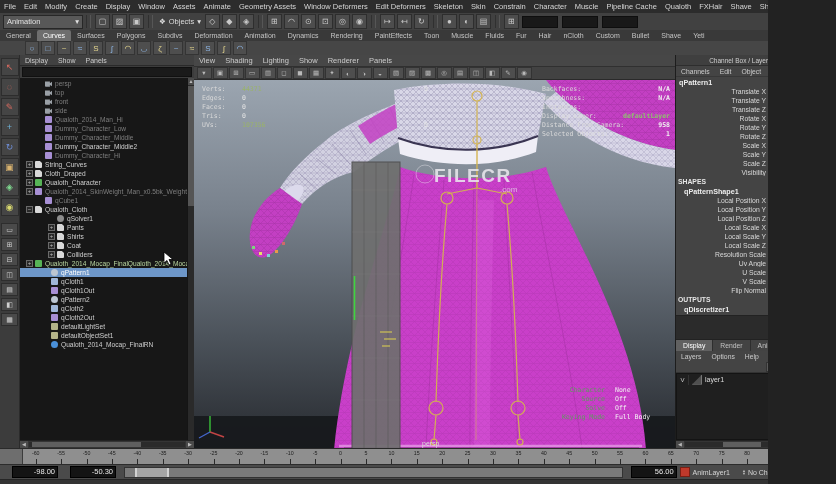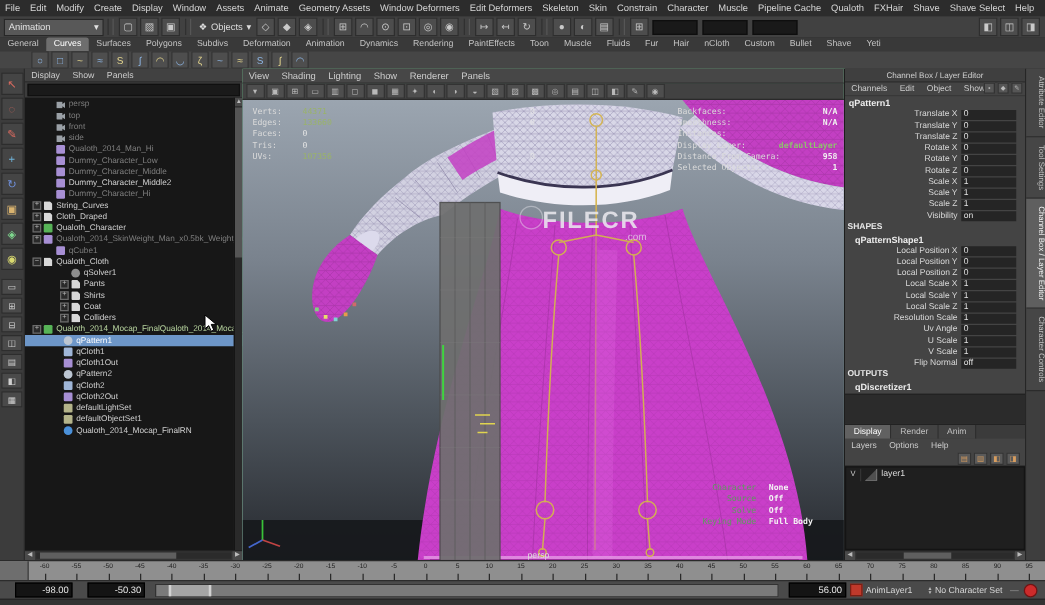--- a/index.html
+++ b/index.html
@@ -1,16 +1,16 @@
 <!DOCTYPE html>
 <html><head>
 <meta charset="utf-8">
 <style>
   html,body{margin:0;padding:0;background:#222;}
-  #app{position:relative;width:836px;height:484px;background:#3c3c3c;overflow:hidden;
+  #app{position:relative;width:768px;height:484px;background:#3c3c3c;overflow:hidden;
        font-family:"Liberation Sans",sans-serif;color:#ccc;-webkit-user-select:none;user-select:none;}
   .abs{position:absolute;}
   .flex{display:flex;align-items:center;}
   
   #menubar{left:0;top:0;width:836px;height:13px;background:#2c2c2c;border-bottom:1px solid #1f1f1f;font-size:7.5px;color:#d6d6d6;}
   #menubar .mi{padding:0 4px;white-space:nowrap;cursor:default;}
   #statusline{left:0;top:13px;width:836px;height:17px;background:#414141;border-bottom:1px solid #2a2a2a;font-size:7.5px;}
   .menuset{width:72px;height:12px;background:#585858;border:1px solid #272727;margin-left:3px;padding:0 3px;display:flex;justify-content:space-between;align-items:center;color:#e2e2e2;}
   .sl-sep{width:3px;height:13px;border-left:1px solid #303030;border-right:1px solid #565656;margin:0 3px;}
   .sl-btn{width:13px;height:13px;background:#4d4d4d;border:1px solid #2e2e2e;margin:0 1px;display:flex;align-items:center;justify-content:center;font-size:8px;color:#c9c9c9;}
@@ -48,41 +48,41 @@
   .oi[data-icon="set"]{background:#b4b48a;}
   .oi[data-icon="ref"]{background:#4a90d9;border-radius:50%;}
   .vscroll{position:absolute;right:0;top:0;bottom:0;width:6px;background:#2a2a2a;border-left:1px solid #151515;}
   .vscroll .arr{height:7px;background:#4a4a4a;font-size:5px;color:#bbb;text-align:center;line-height:7px;}
   .vscroll .thumb{position:absolute;top:8px;left:0;width:6px;height:120px;background:#555;}
   .hscroll{height:7px;background:#353535;border-top:1px solid #222;display:flex;align-items:center;}
   .hscroll .arr{width:8px;height:7px;background:#4a4a4a;font-size:5px;color:#bbb;text-align:center;line-height:7px;flex:none;}
   .hscroll .track{flex:1;height:5px;background:#2b2b2b;margin:0 1px;position:relative;}
   .hscroll .thumb{position:absolute;left:2%;width:70%;height:5px;background:#5f5f5f;}
   
-  #viewport{left:194px;top:55px;width:482px;height:393px;background:#86efac;border-right:1px solid #1d1d1d;display:flex;flex-direction:column;box-sizing:border-box;}
+  #viewport{left:194px;top:55px;width:482px;height:393px;background:#fca5a5;border-right:1px solid #1d1d1d;display:flex;flex-direction:column;box-sizing:border-box;}
   #viewport .pmenus{height:11px;font-size:7.5px;background:#474747;border-bottom:1px solid #303030;}
   #viewport .pmenus .mi{padding:0 5px;}
   #vtoolbar{height:12px;background:#424242;border-bottom:1px solid #2a2a2a;display:flex;align-items:center;padding-left:2px;}
   .vti{width:13px;height:10px;margin:0 0.5px;background:#4e4e4e;border:1px solid #333;display:flex;align-items:center;justify-content:center;font-size:6.5px;color:#b9b9b9;}
   #scene{flex:1;position:relative;overflow:hidden;background:#6a737e;}
   #scene svg{position:absolute;left:0;top:0;}
   .hud{position:absolute;font-family:"DejaVu Sans Mono",monospace;font-size:6.5px;line-height:9px;}
   #hudL{left:8px;top:5px;}
   #hudL .hrow{display:grid;grid-template-columns:40px 182px 20px;}
   #hudL .hl{color:#dadada;}
   #hudL .hv{color:#9ab36a;}
   #hudL .hz{color:#e6e6e6;}
   #hudR{left:348px;top:5px;width:128px;}
   #hudR .hrow{display:flex;justify-content:space-between;}
   #hudR .hl{color:#dadada;}
   #hudR .hv{color:#f2f2f2;font-weight:bold;}
   #hudBR{right:10px;bottom:26px;}
   #hudBR .hrow{display:grid;grid-template-columns:58px 50px;gap:0 10px;}
   #hudBR .hl{color:#5f9a5f;text-align:right;}
-  #hudBR .hv{color:#f4f4f4;font-weight:bold;}
+  #hudBR .hv{color:#f4f4f4;font-weight:normal;}
   
   #channelbox{left:676px;top:55px;width:145px;height:393px;background:#444;border-right:1px solid #262626;display:flex;flex-direction:column;box-sizing:border-box;font-size:6.8px;}
   #cbheader{height:10px;background:#3f3f3f;border-bottom:1px solid #2e2e2e;display:flex;align-items:center;justify-content:center;color:#cfcfcf;font-size:6.5px;position:relative;}
   #cbicons{position:absolute;right:2px;top:11px;display:flex;gap:2px;}
   #cbicons .ci{width:7px;height:7px;background:#565656;border:1px solid #333;font-size:5px;color:#bbb;display:flex;align-items:center;justify-content:center;}
   #cbmenus{height:10px;display:flex;align-items:center;gap:0;font-size:6.8px;background:#444;border-bottom:1px solid #383838;}
   #cbmenus .mi{padding:0 5px;}
   .cbobj{height:10px;display:flex;align-items:center;font-weight:bold;color:#ececec;padding-left:3px;font-size:7.2px;}
   .cb-row{height:9px;display:flex;align-items:center;}
   .cb-name{flex:1;text-align:right;color:#d9d9d9;padding-right:3px;white-space:nowrap;overflow:hidden;}
@@ -664,21 +664,20 @@
 
       <div id="hudL" class="hud">
 
       <div class="hrow">
             <span class="hl">Verts:</span>
             <span class="hv">44371</span>
             <span class="hz">0</span>
           </div>
           <div class="hrow">
             <span class="hl">Edges:</span>
-            <span class="hv">133660</span>
             <span class="hz">0</span>
           </div>
           <div class="hrow">
             <span class="hl">Faces:</span>
             <span class="hz">0</span>
           </div>
           <div class="hrow">
             <span class="hl">Tris:</span>
             <span class="hz">0</span>
           </div>

